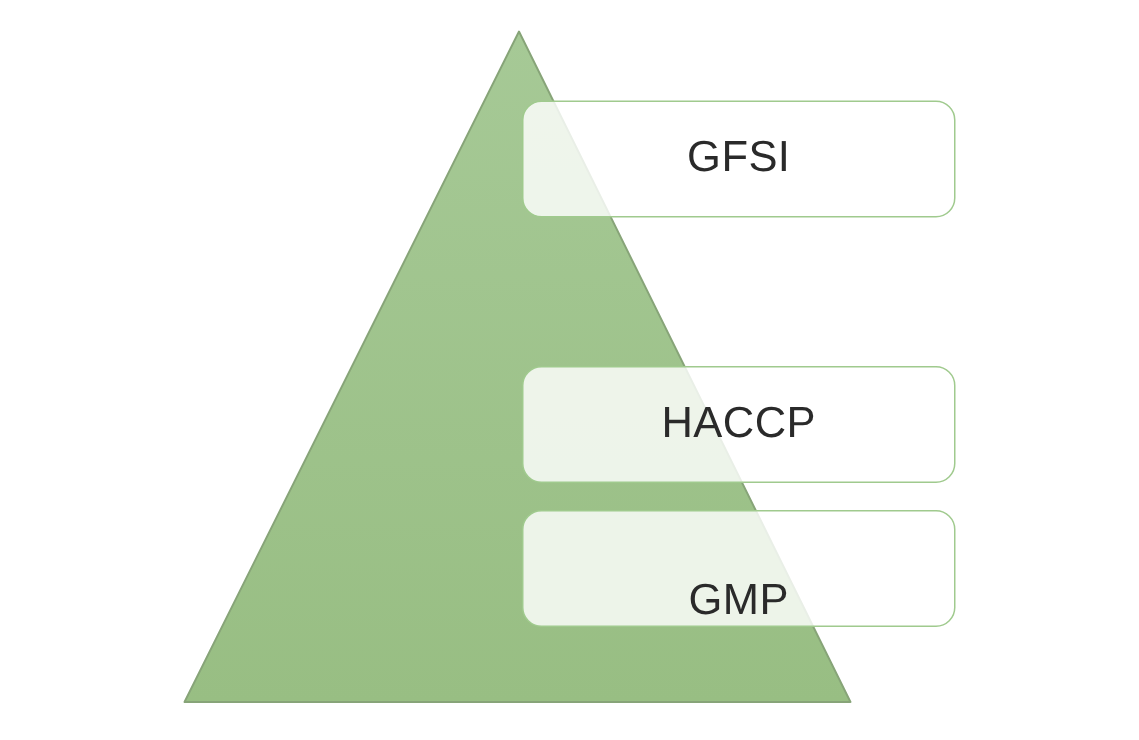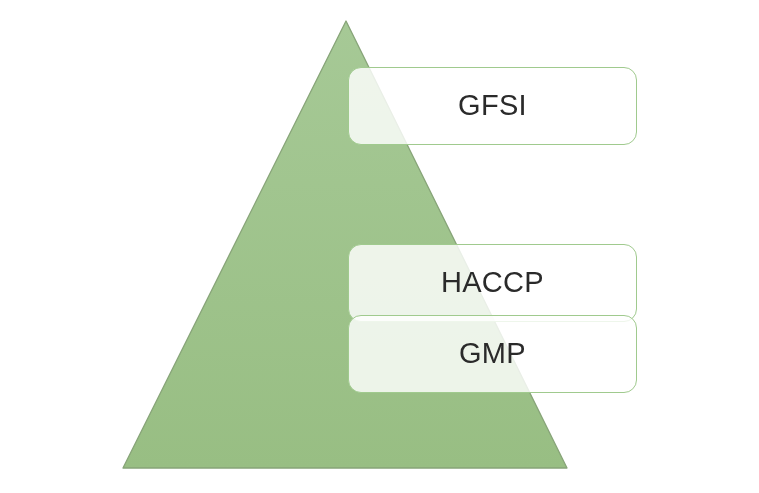--- a/index.html
+++ b/index.html
@@ -38,21 +38,21 @@
     border: 1px solid var(--box-border, #a0ca8e);
     border-radius: 13px;
     background: var(--box-fill, rgba(255,255,255,0.82));
     display: flex;
     align-items: center;
     justify-content: center;
   }
   .level-box.pos-0 { top: 67px; }
   .level-box.pos-1 { top: 156px; }
   .level-box.pos-2 { top: 244px; }
-  .level-box.pos-3 { top: 315px; }
+  .level-box.pos-3 { top: 340px; align-items: flex-end; }
   .level-label {
     font-size: 29px;
     font-weight: 400;
     letter-spacing: 0.3px;
     color: var(--text-color, #2a2a2a);
     white-space: nowrap;
     line-height: 1;
     padding-bottom: 2px;
   }
 </style>

